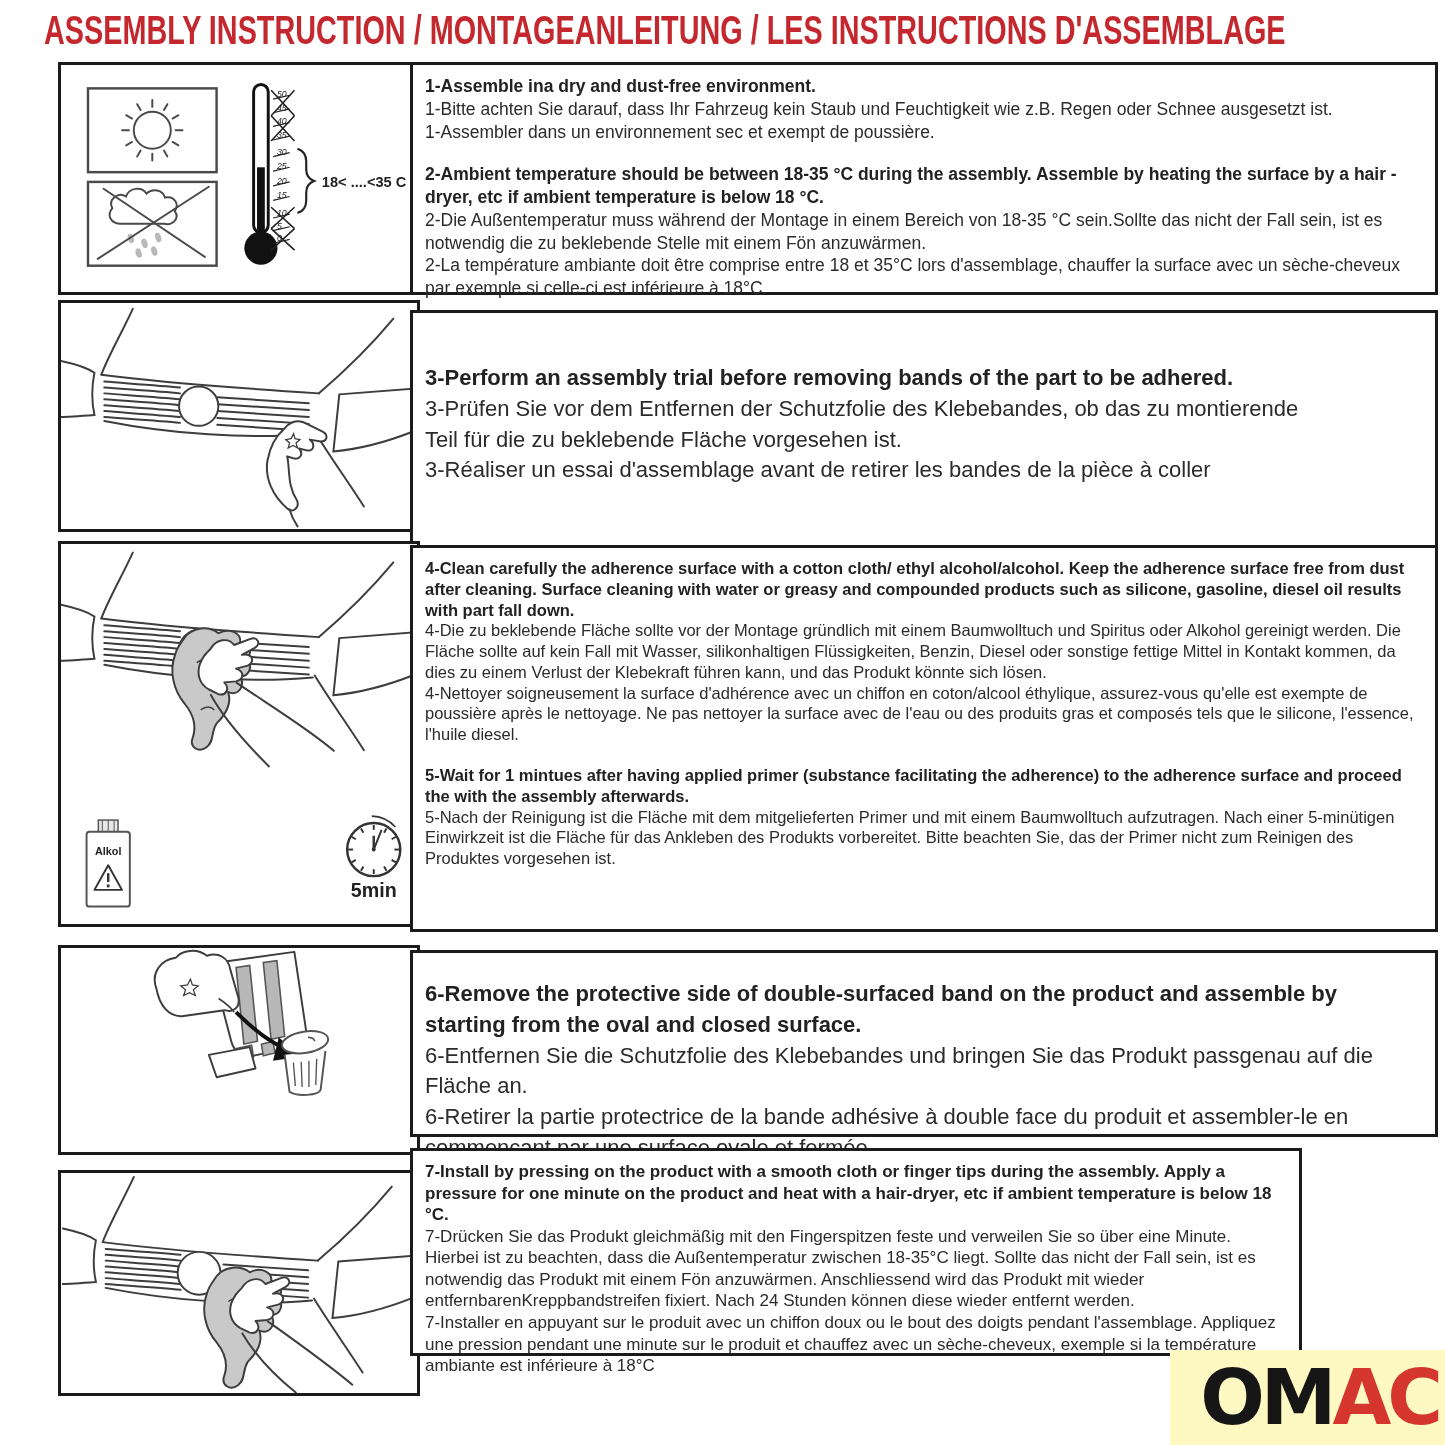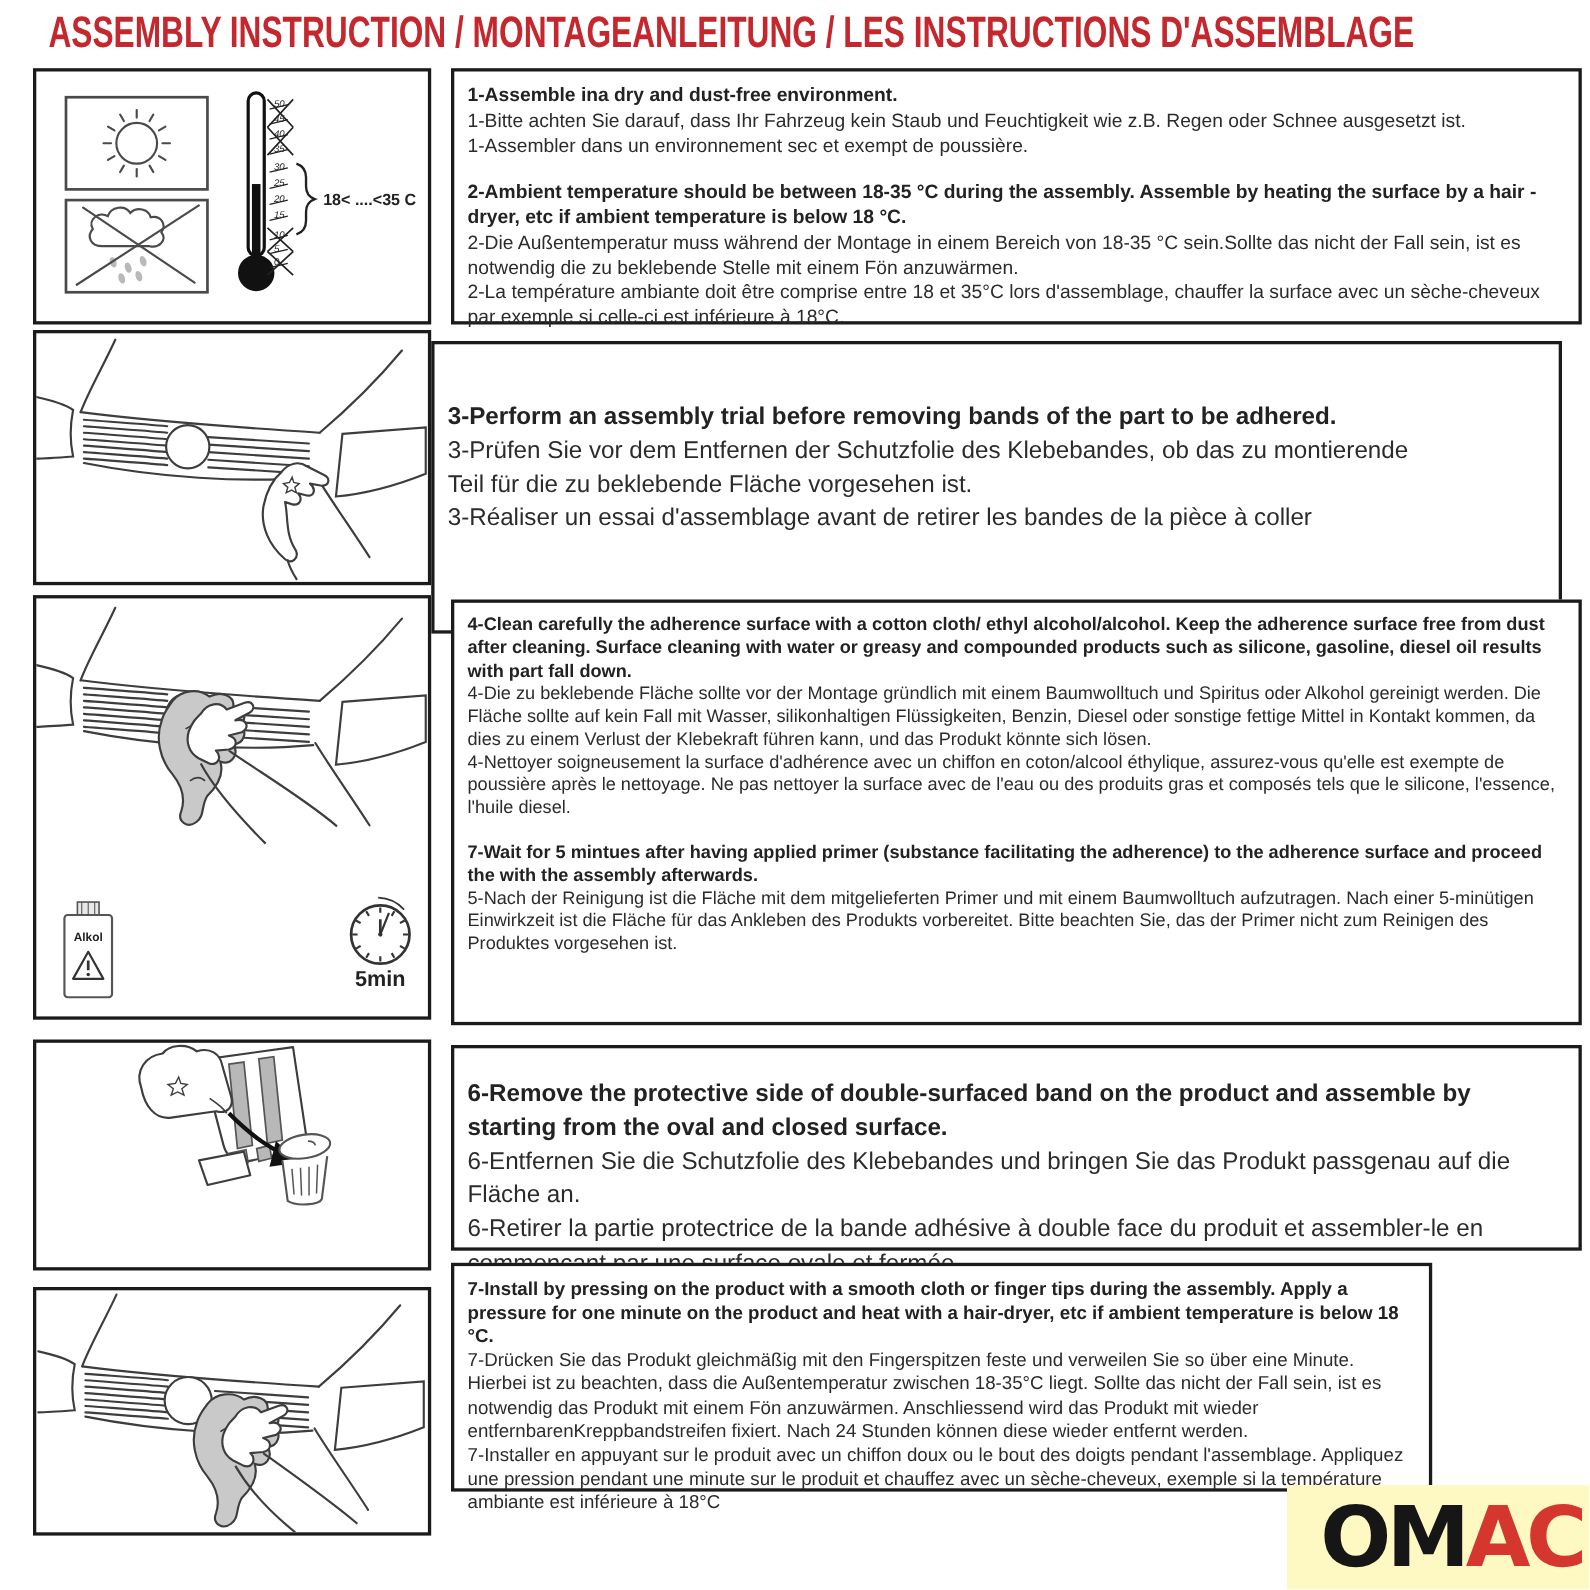--- a/index.html
+++ b/index.html
@@ -6,21 +6,21 @@
   body{
     width:1445px;height:1445px;position:relative;background:#fff;
     font-family:"Liberation Sans", sans-serif;color:#2b2b2b;overflow:hidden;
   }
   .title{
     position:absolute;top:8px;left:44px;font-size:40px;font-weight:bold;
     color:#c4282e;white-space:nowrap;transform:scaleX(.72);transform-origin:left top;
     letter-spacing:0;
   }
   .box{position:absolute;border:3px solid #1b1b1b;background:#fff;box-sizing:border-box;}
-  .img-box{display:flex;align-items:stretch;justify-content:flex-start;}
+  .img-box{display:flex;align-items:stretch;justify-content:flex-start;margin-left:28px;}
   .img-box svg{width:100%;height:100%;}
   .text-box{padding:10px 16px 8px 12px;}
   .text-box p{margin:0;}
   .fs-small p{font-size:17.5px;line-height:1.3;}
   .fs-mid3 p{font-size:16.5px;line-height:1.26;}
   .fs-mid5 p{font-size:17px;line-height:1.27;}
   .fs-big p{font-size:22px;line-height:1.4;}
   .pad-big2{padding-top:50px;}
   .pad-big4{padding-top:26px;}
   .b{font-weight:bold;color:#222;}
@@ -151,21 +151,21 @@
       <circle cx="140" cy="103" r="20" fill="#fff"></circle>
     </g>
     <g>
       <path d="M227 126 C233 118 243 116 250 121 L266 129 C272 132 271 139 264 139 L253 137 C259 142 257 149 250 148 L242 146 C247 152 243 158 236 156 L230 154 C233 168 230 184 240 199 C243 206 236 212 230 207 C215 194 207 176 210 158 C213 142 219 133 227 126 Z" fill="#fff" stroke="#3d3d3d" stroke-width="2" stroke-linejoin="round"></path>
       <path d="M234 136 l2.5 -5 1.5 5 5 1 -4 3.5 1.5 5 -4.5 -2.5 -5 2.5 1.5 -5 -4 -3.5 z" fill="none" stroke="#3d3d3d" stroke-width="1.3"></path>
       <path d="M232 207 C234 214 237 220 241 226" fill="none" stroke="#3d3d3d" stroke-width="2"></path>
     </g>
   </svg>
 </div>
 
-<div class="box text-box fs-big pad-big2" style="left:392px;top:310px;width:1028px;height:266px">
+<div class="box text-box fs-big pad-big2" style="left:410px;top:310px;width:1028px;height:266px">
   <p class="b">3-Perform an assembly trial before removing bands of the part to be adhered.</p>
   <p class="narrow">3-Prüfen Sie vor dem Entfernen der Schutzfolie des Klebebandes, ob das zu montierende Teil für die zu beklebende Fläche vorgesehen ist.</p>
   <p class="narrow">3-Réaliser un essai d'assemblage avant de retirer les bandes de la pièce à coller</p>
 </div>
 
 <div class="box img-box" style="left:30px;top:541px;width:362px;height:386px">
   <svg viewBox="0 0 362 385">
     <g fill="none" stroke="#3d3d3d" stroke-width="2" stroke-linecap="round">
       <path d="M73 8 C62 32 48 56 41 75"></path>
       <path d="M338 18 C318 42 288 72 262 94"></path>
@@ -230,21 +230,21 @@
       <path d="M316 276 A34 34 0 0 1 340 287" fill="none" stroke="#333" stroke-width="1.6"></path>
       <text x="318" y="358" font-size="20" font-weight="bold" text-anchor="middle">5min</text>
     </g>
   </svg>
 </div>
 
 <div class="box text-box fs-mid3" style="left:410px;top:545px;width:1028px;height:387px">
   <p class="b">4-Clean carefully the adherence surface with a cotton cloth/ ethyl alcohol/alcohol. Keep the adherence surface free from dust after cleaning. Surface cleaning with water or greasy and compounded products such as silicone, gasoline, diesel oil results with part fall down.</p>
   <p>4-Die zu beklebende Fläche sollte vor der Montage gründlich mit einem Baumwolltuch und Spiritus oder Alkohol gereinigt werden. Die Fläche sollte auf kein Fall mit Wasser, silikonhaltigen Flüssigkeiten, Benzin, Diesel oder sonstige fettige Mittel in Kontakt kommen, da dies zu einem Verlust der Klebekraft führen kann, und das Produkt könnte sich lösen.</p>
   <p>4-Nettoyer soigneusement la surface d'adhérence avec un chiffon en coton/alcool éthylique, assurez-vous qu'elle est exempte de poussière après le nettoyage. Ne pas nettoyer la surface avec de l'eau ou des produits gras et composés tels que le silicone, l'essence, l'huile diesel.</p>
-  <p class="b gap">7-Wait for 5 mintues after having applied primer (substance facilitating the adherence) to the adherence surface and proceed the with the assembly afterwards.</p>
+  <p class="b gap">5-Wait for 1 mintues after having applied primer (substance facilitating the adherence) to the adherence surface and proceed the with the assembly afterwards.</p>
   <p>5-Nach der Reinigung ist die Fläche mit dem mitgelieferten Primer und mit einem Baumwolltuch aufzutragen. Nach einer 5-minütigen Einwirkzeit ist die Fläche für das Ankleben des Produkts vorbereitet. Bitte beachten Sie, das der Primer nicht zum Reinigen des Produktes vorgesehen ist.</p>
 </div>
 
 <div class="box img-box" style="left:30px;top:945px;width:362px;height:210px">
   <svg viewBox="0 0 362 210">
     <g>
       <path d="M152 16 L238 4 L252 98 L200 110 C186 113 176 108 173 96 Z" fill="#fff" stroke="#3d3d3d" stroke-width="2" stroke-linejoin="round"></path>
       <g fill="#b8b8b8" stroke="#555" stroke-width="1.6">
         <path d="M178 20 L192 18 L200 96 L186 99 Z"></path>
         <path d="M206 15 L220 13 L228 91 L214 94 Z"></path>

